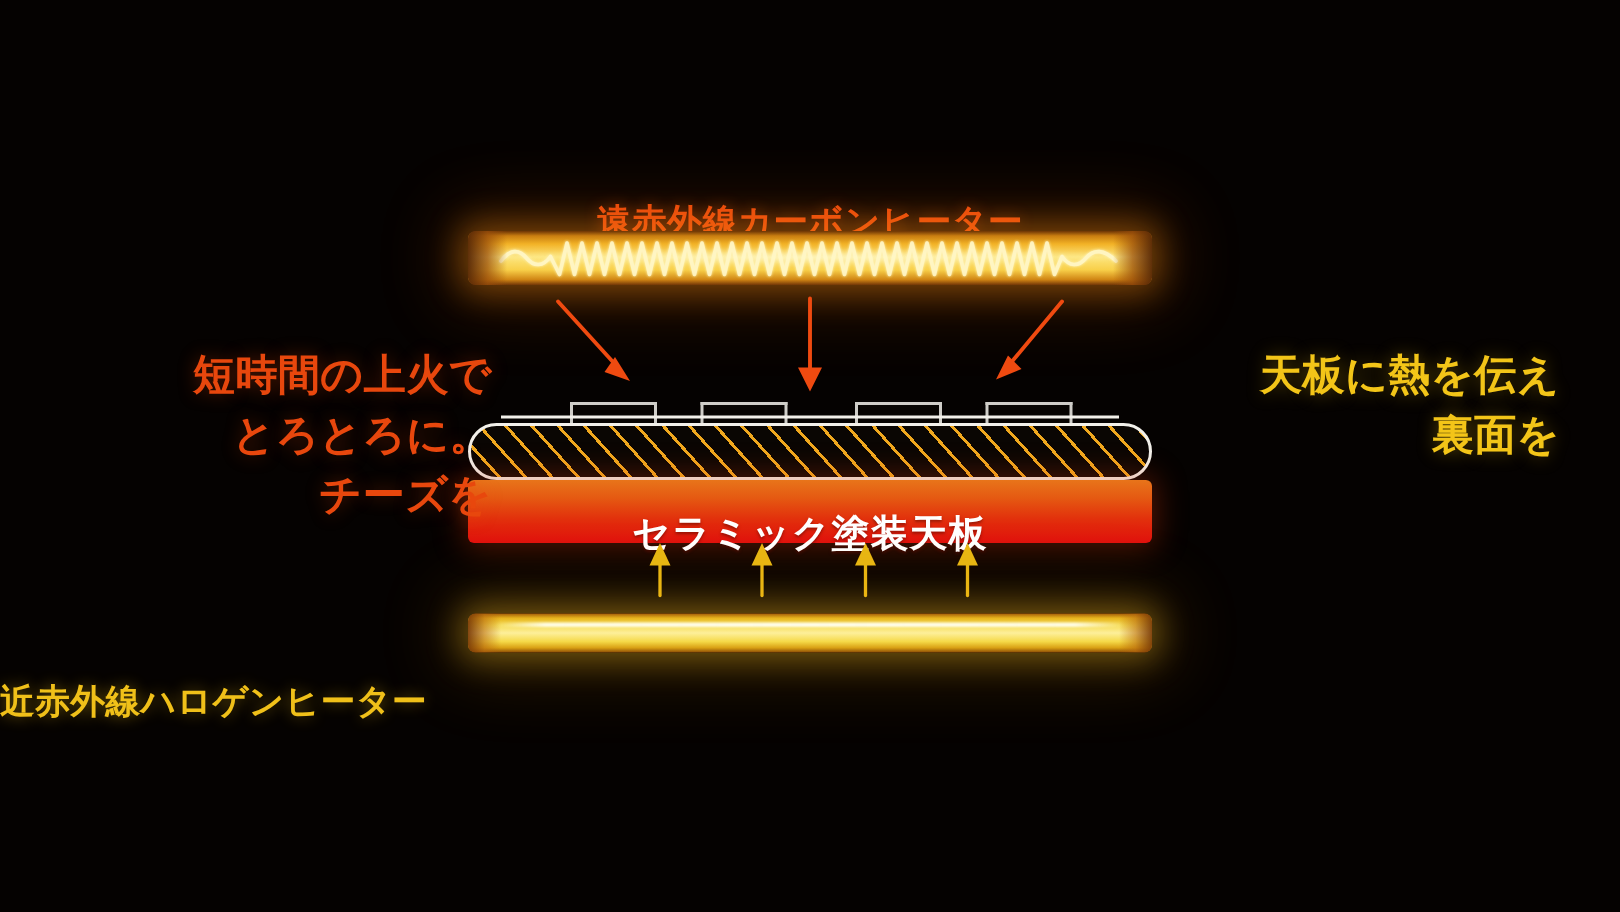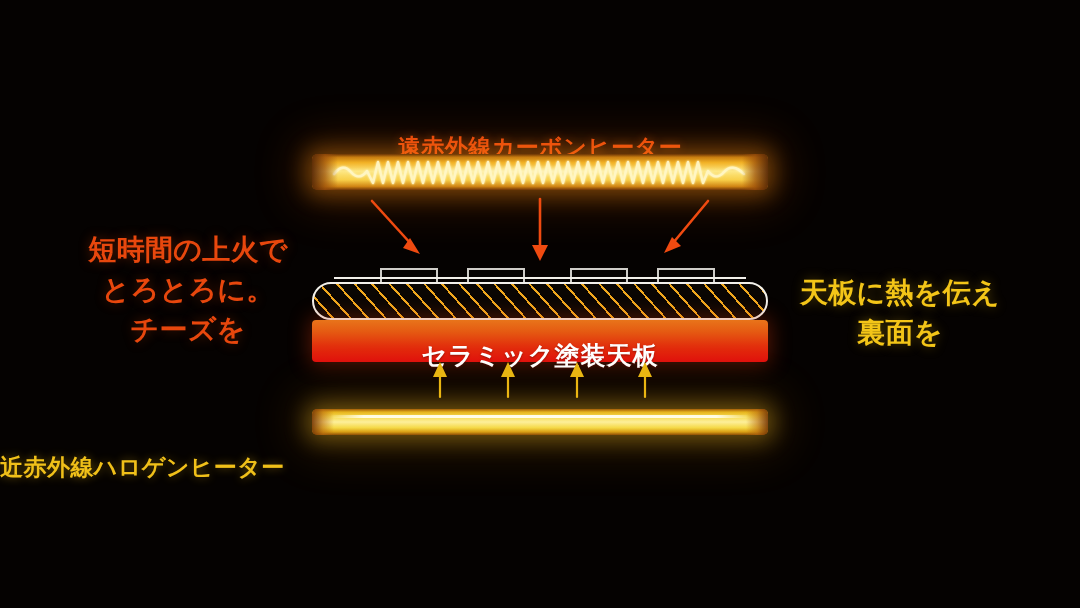--- a/index.html
+++ b/index.html
@@ -37,40 +37,39 @@
   #bottom-heater-label {
     left: 0; right: 0;
     top: 452px;
     font-size: 23px;
     color: #f0c019;
     text-shadow: 0 0 10px rgba(240,192,25,0.45);
   }
 
   .side-copy {
     position: absolute;
-    text-align: center;
+    text-align: right;
     font-size: 28px;
     font-weight: 700;
     line-height: 1.42;
     letter-spacing: 0.01em;
   }
   #left-copy {
     left: 48px;
     top: 230px;
     width: 280px;
     color: #e8470d;
     text-shadow: 0 0 12px rgba(232,71,13,0.35);
   }
   #right-copy {
     right: 40px;
     top: 230px;
     width: 280px;
     color: #f3c518;
     text-shadow: 0 0 12px rgba(243,197,24,0.35);
-    margin-top: 43px;
   }
   .side-copy .ln { display: block; }
 
   
   #carbon-heater {
     position: absolute;
     left: 312px;
     top: 154px;
     width: 456px;
     height: 36px;

